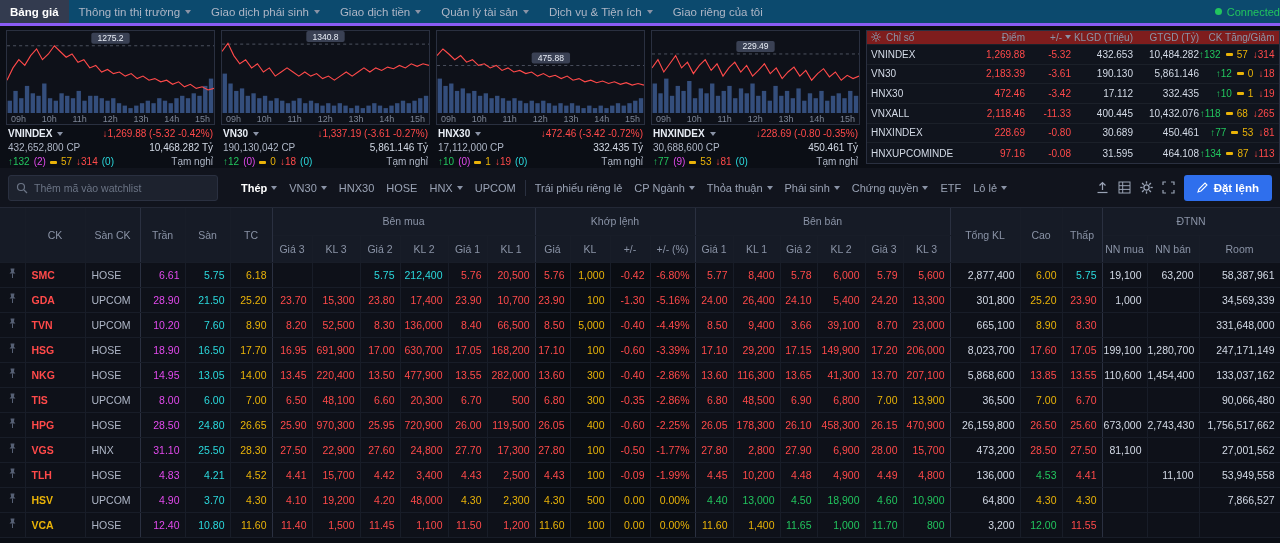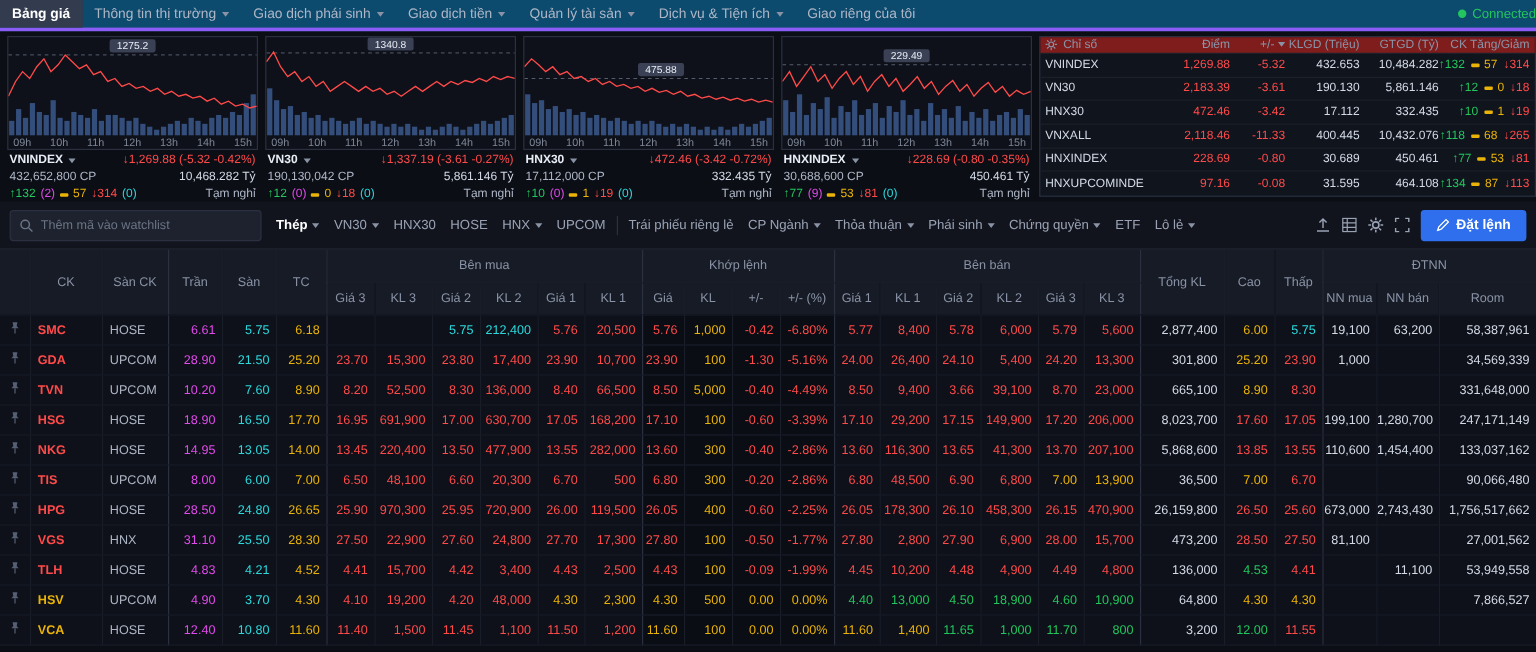--- a/index.html
+++ b/index.html
@@ -33,21 +33,21 @@
   .idx-row:last-child{border-bottom:none}
   .idx-head{color:#8a93a6;background:#7f1d1d}
   .ic-name{width:96px;display:flex;align-items:center;gap:5px;overflow:hidden;white-space:nowrap}
   .ic-point{width:58px;text-align:right}
   .ic-chg{width:46px;text-align:right;display:flex;justify-content:flex-end;align-items:center;gap:3px}
   .ic-klgd{width:62px;text-align:right}
   .ic-gtgd{width:66px;text-align:right}
   .ic-ck{flex:1;display:flex;justify-content:flex-end;align-items:center;gap:5px;white-space:nowrap}
 
   
-  .toolbar{height:40px;display:flex;align-items:center;padding:0 8px;gap:6px;background:#11141d;border-bottom:1px solid #232836;flex:0 0 40px}
+  .toolbar{height:40px;display:flex;align-items:center;padding:0 8px;gap:17px;background:#11141d;border-bottom:1px solid #232836;flex:0 0 40px}
   .search{width:210px;height:26px;background:#1d222e;border:1px solid #2a3040;border-radius:3px;display:flex;align-items:center;padding:0 7px;gap:6px;flex:0 0 210px}
   .search input{background:transparent;border:none;outline:none;color:#cfd6e4;font-size:10.5px;width:100%}
   .search input::placeholder{color:#6b7485}
   .tabs{display:flex;align-items:center;flex:1;overflow:hidden}
   .tab{padding:4px 6px;color:#9aa3b5;display:flex;gap:4px;align-items:center;font-size:11px;cursor:pointer;white-space:nowrap}
   .tab.active{color:#fff;font-weight:bold}
   .tab-sep{width:1px;height:16px;background:#2a3040;margin:0 3px}
   .tools{display:flex;align-items:center;gap:9px}
   .tool-icon{cursor:pointer;display:flex;align-items:center}
   .order-btn{background:#2f6fed;color:#fff;border:none;border-radius:3px;height:26px;padding:0 13px;font-size:11.5px;font-weight:bold;display:flex;align-items:center;gap:6px;cursor:pointer;font-family:"Liberation Sans",sans-serif}
@@ -906,21 +906,21 @@
             <td class="c-f">6.00</td>
             <td class="c-r gb">7.00</td>
             <td class="c-d">6.50</td>
             <td class="c-d">48,100</td>
             <td class="c-d">6.60</td>
             <td class="c-d">20,300</td>
             <td class="c-d">6.70</td>
             <td class="c-d gb">500</td>
             <td class="c-d match-bg">6.80</td>
             <td class="c-r match-bg">300</td>
-            <td class="c-d match-bg">-0.20</td>
+            <td class="c-d match-bg">-0.35</td>
             <td class="c-d gb match-bg">-2.86%</td>
             <td class="c-d">6.80</td>
             <td class="c-d">48,500</td>
             <td class="c-d">6.90</td>
             <td class="c-d">6,800</td>
             <td class="c-r">7.00</td>
             <td class="c-r gb">13,900</td>
             <td class="c-w">36,500</td>
             <td class="c-r">7.00</td>
             <td class="c-d gb">6.70</td>

